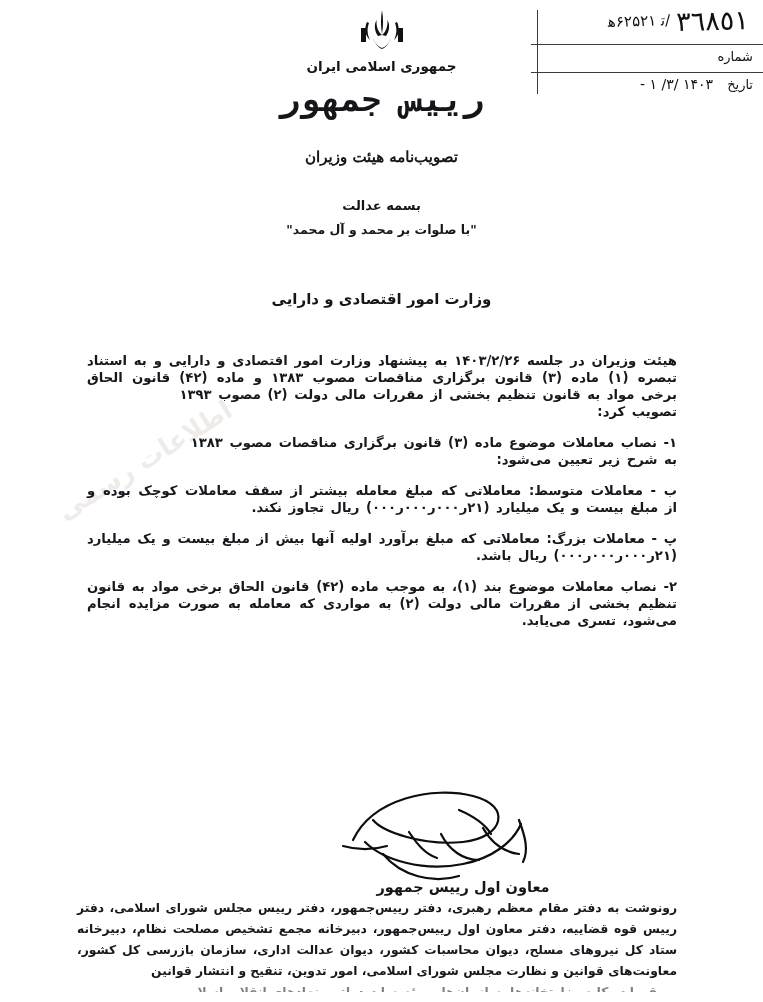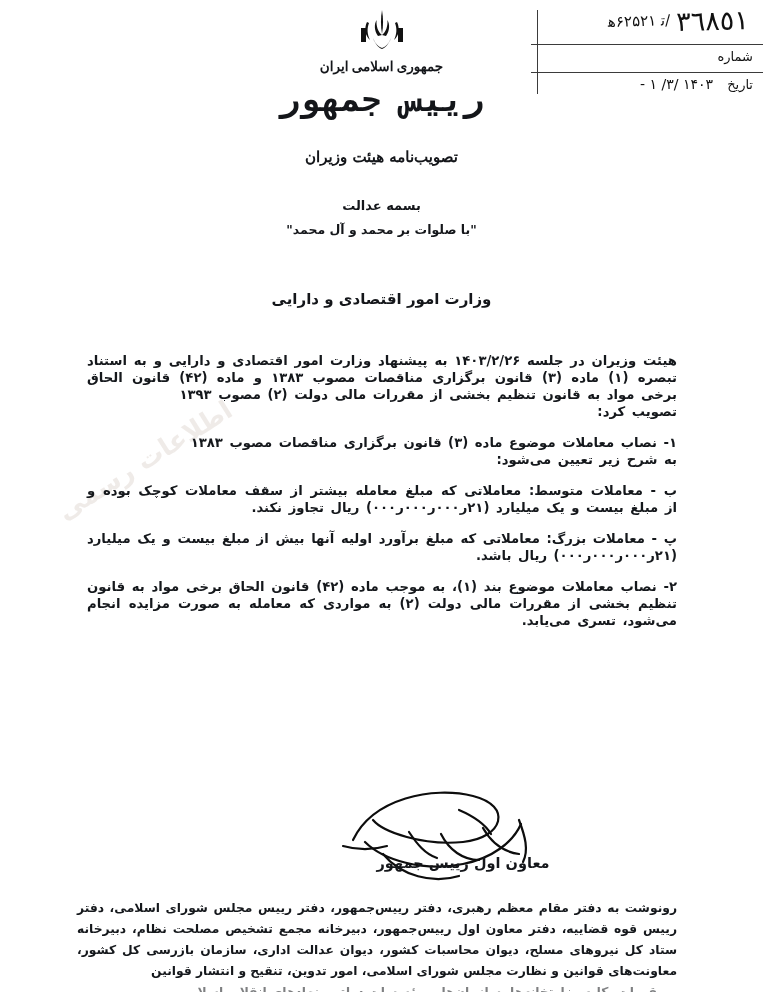--- a/index.html
+++ b/index.html
@@ -94,21 +94,20 @@
     left: 0;
     width: 763px;
     text-align: center;
     color: #14161a;
   }
   .hdr-republic {
     top: 58px;
     font-size: 13.5px;
     font-weight: 700;
     letter-spacing: 0px;
-    font-family: Liberation Serif, serif;
   }
   .hdr-president {
     top: 79px;
     font-size: 34px;
     font-weight: 700;
     font-family: Liberation Mono, monospace;
   }
   .hdr-approval {
     top: 148px;
     font-size: 15px;
@@ -171,21 +170,21 @@
   
   .signature {
     position: absolute;
     top: 780px;
     right: 150px;
     width: 300px;
     height: 110px;
   }
   .sig-caption {
     position: absolute;
-    top: 855px;
+    top: 879px;
     right: 150px;
     width: 300px;
     text-align: center;
     font-size: 14.5px;
     font-weight: 700;
     direction: rtl;
   }
 
   
   .dist {

